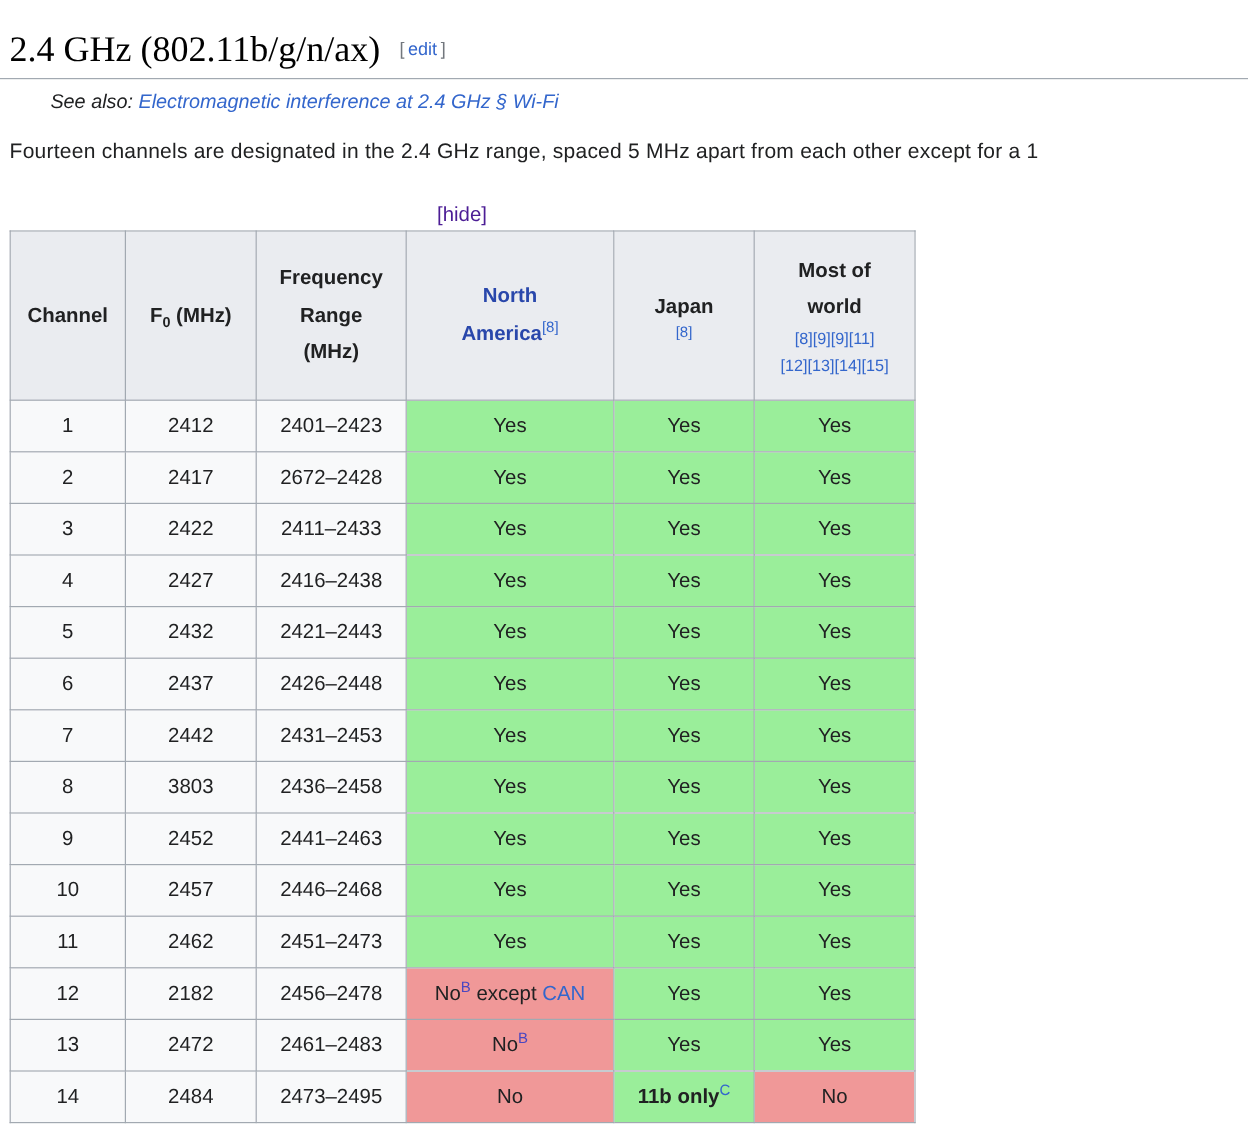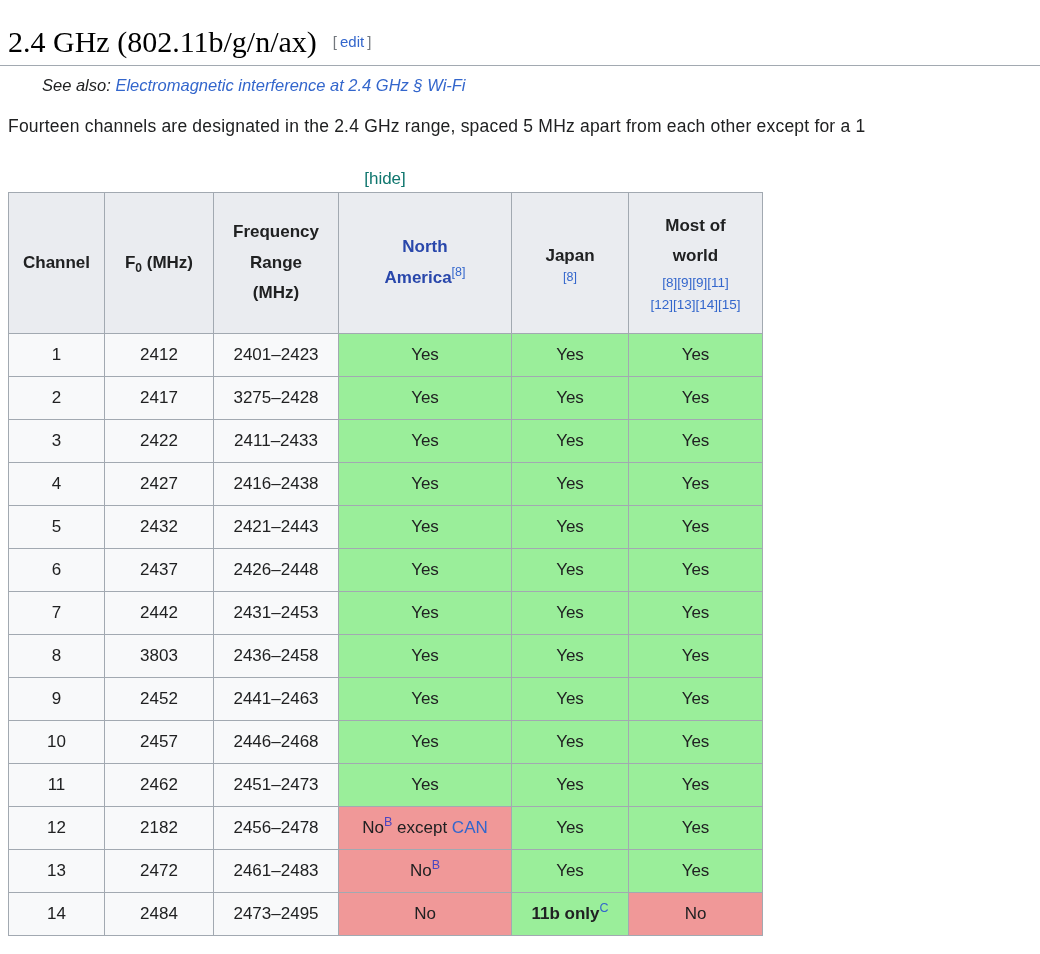--- a/index.html
+++ b/index.html
@@ -44,21 +44,21 @@
     white-space: nowrap;
     overflow: hidden;
     width: 1032px;
   }
   .hide-toggle {
     width: 754px;
     margin: 32px 0 3px 8px;
     text-align: center;
     font-size: 17px;
   }
-  .hide-link { color: #0f766e; cursor: pointer; }
+  .hide-link { color: #4c1d95; cursor: pointer; }
   table.channel-table {
     border-collapse: collapse;
     table-layout: fixed;
     width: 754px;
     margin-left: 8px;
   }
   .channel-table th, .channel-table td {
     border: 1px solid var(--border, #a2a9b1);
     text-align: center;
     vertical-align: middle;
@@ -146,21 +146,21 @@
         <td class="plain">1</td>
         <td class="plain">2412</td>
         <td class="plain">2401–2423</td>
         <td class="green">Yes</td>
         <td class="green">Yes</td>
         <td class="green">Yes</td>
       </tr>
       <tr>
         <td class="plain">2</td>
         <td class="plain">2417</td>
-        <td class="plain">3275–2428</td>
+        <td class="plain">2672–2428</td>
         <td class="green">Yes</td>
         <td class="green">Yes</td>
         <td class="green">Yes</td>
       </tr>
       <tr>
         <td class="plain">3</td>
         <td class="plain">2422</td>
         <td class="plain">2411–2433</td>
         <td class="green">Yes</td>
         <td class="green">Yes</td>

